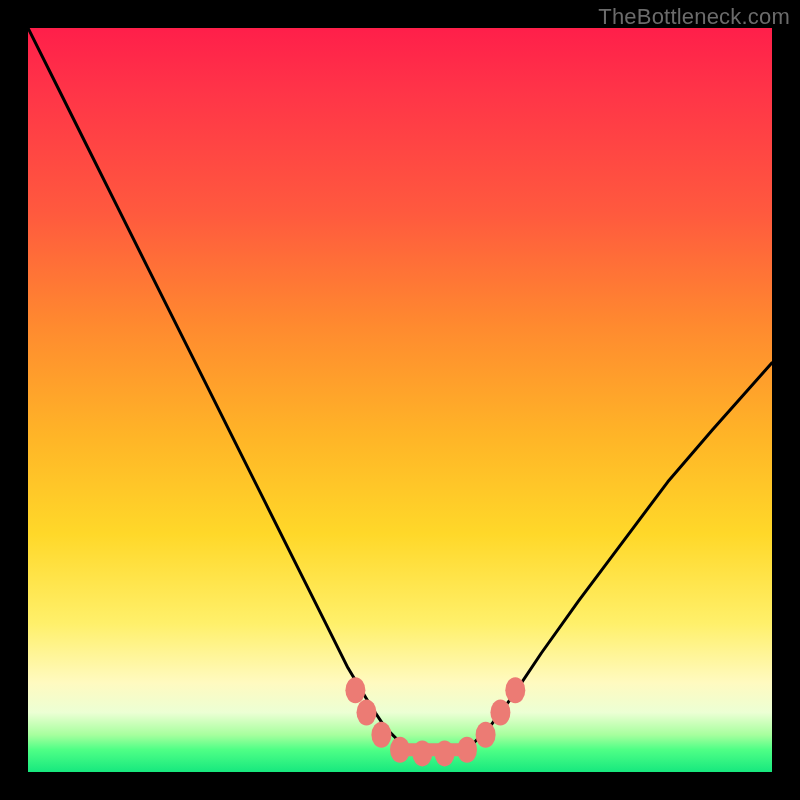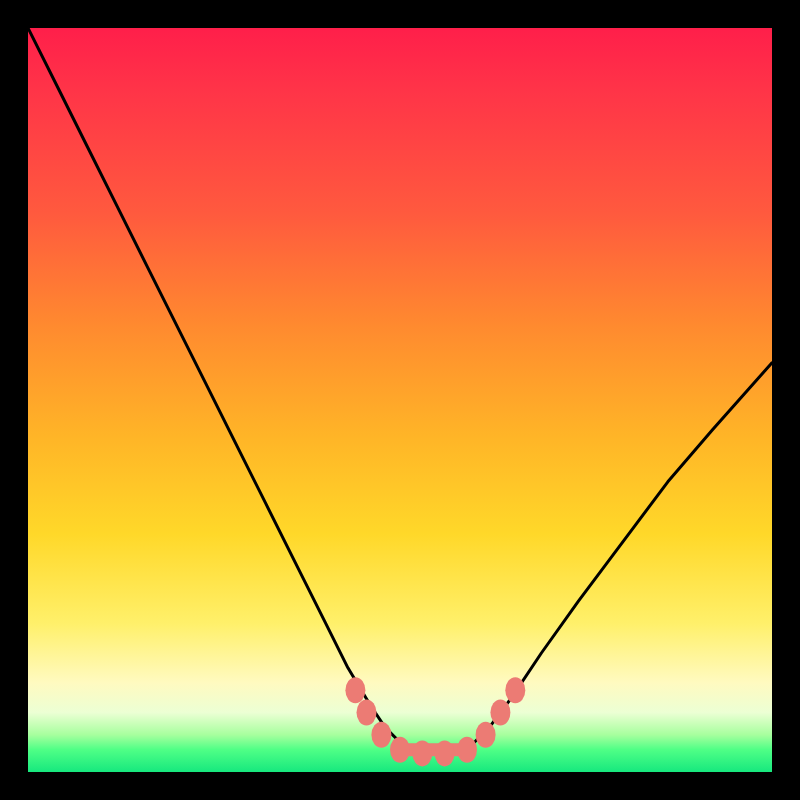--- a/index.html
+++ b/index.html
@@ -78,13 +78,14 @@
           <ellipse cx="394.3" cy="725.4" rx="10" ry="13" fill="#ec7b74"></ellipse>
           <ellipse cx="416.6" cy="725.4" rx="10" ry="13" fill="#ec7b74"></ellipse>
           <ellipse cx="439.0" cy="721.7" rx="10" ry="13" fill="#ec7b74"></ellipse>
           <ellipse cx="457.6" cy="706.8" rx="10" ry="13" fill="#ec7b74"></ellipse>
           <ellipse cx="472.4" cy="684.5" rx="10" ry="13" fill="#ec7b74"></ellipse>
           <ellipse cx="487.3" cy="662.2" rx="10" ry="13" fill="#ec7b74"></ellipse>
         </g>
     </svg>
   </div>
 
+  <div class="watermark">TheBottleneck.com</div>
 </div>
 
 </body></html>

